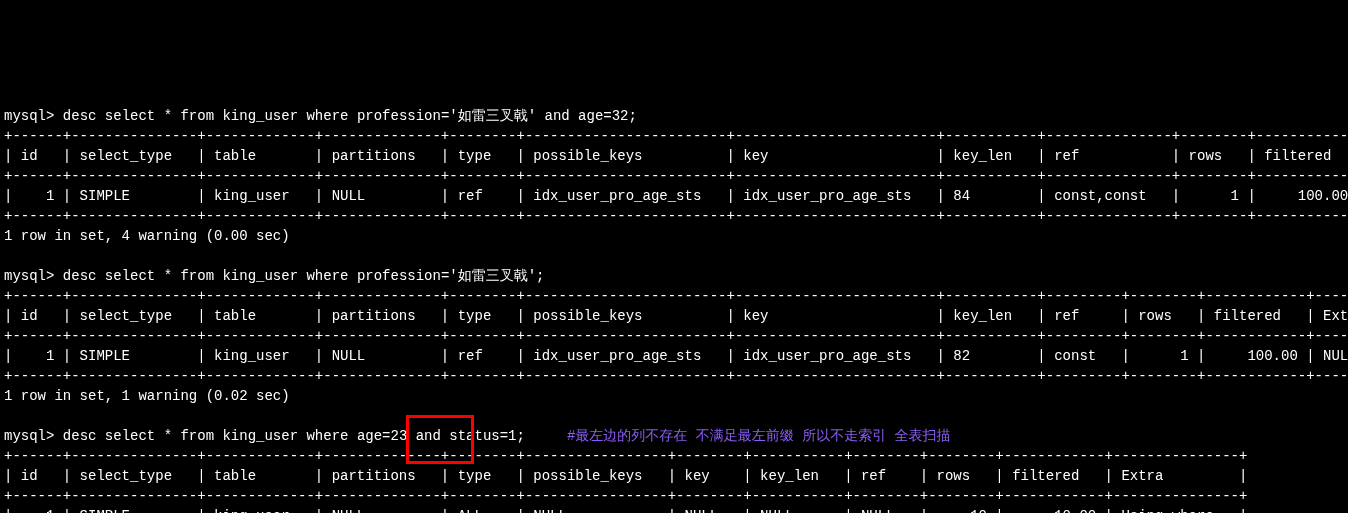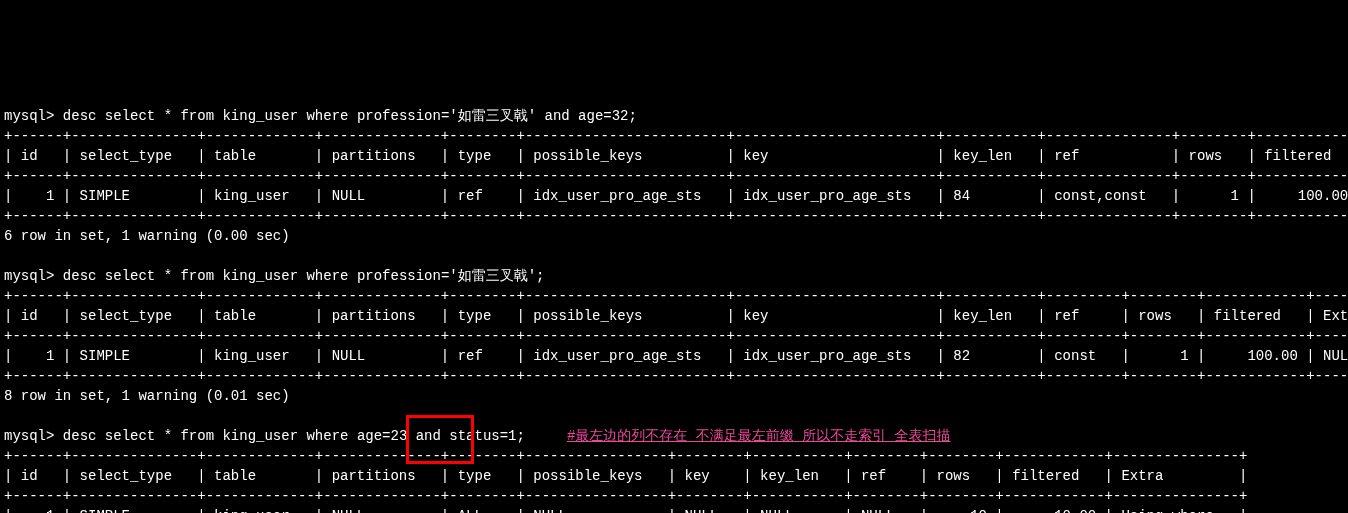--- a/index.html
+++ b/index.html
@@ -12,49 +12,48 @@
     line-height: 20px;
     white-space: pre;
     overflow: hidden;
     width: 1348px;
     height: 513px;
   }
   .term {
     padding: 6px 4px;
   }
   .annotation {
-    color: #ec4899;
-    text-decoration: underline;
+    color: #8b5cf6;
   }
   .highlight-box {
     position: absolute;
     border: 3px solid #ff0000;
     pointer-events: none;
   }
 </style>
 </head>
 <body>
 
 
 
 <div class="term" id="term"><span>mysql&gt;</span> <span>desc select * from king_user where profession='如雷三叉戟' and age=32;</span>
 <span>+------+---------------+-------------+--------------+--------+------------------------+------------------------+-----------+---------------+--------+------------+---------+</span>
 <span>| id   | select_type   | table       | partitions   | type   | possible_keys          | key                    | key_len   | ref           | rows   | filtered   | Extra   |</span>
 <span>+------+---------------+-------------+--------------+--------+------------------------+------------------------+-----------+---------------+--------+------------+---------+</span>
 <span>|    1 | SIMPLE        | king_user   | NULL         | ref    | idx_user_pro_age_sts   | idx_user_pro_age_sts   | 84        | const,const   |      1 |     100.00 | NULL    |</span>
 <span>+------+---------------+-------------+--------------+--------+------------------------+------------------------+-----------+---------------+--------+------------+---------+</span>
-<span>6 row in set, 1 warning (0.00 sec)</span>
+<span>1 row in set, 4 warning (0.00 sec)</span>
 
 <span>mysql&gt;</span> <span>desc select * from king_user where profession='如雷三叉戟';</span>
 <span>+------+---------------+-------------+--------------+--------+------------------------+------------------------+-----------+---------+--------+------------+---------+</span>
 <span>| id   | select_type   | table       | partitions   | type   | possible_keys          | key                    | key_len   | ref     | rows   | filtered   | Extra   |</span>
 <span>+------+---------------+-------------+--------------+--------+------------------------+------------------------+-----------+---------+--------+------------+---------+</span>
 <span>|    1 | SIMPLE        | king_user   | NULL         | ref    | idx_user_pro_age_sts   | idx_user_pro_age_sts   | 82        | const   |      1 |     100.00 | NULL    |</span>
 <span>+------+---------------+-------------+--------------+--------+------------------------+------------------------+-----------+---------+--------+------------+---------+</span>
-<span>8 row in set, 1 warning (0.01 sec)</span>
+<span>1 row in set, 1 warning (0.02 sec)</span>
 
 <span>mysql&gt;</span> <span>desc select * from king_user where age=23 and status=1;</span>     <span class="annotation">#最左边的列不存在 不满足最左前缀 所以不走索引 全表扫描</span>
 <span>+------+---------------+-------------+--------------+--------+-----------------+--------+-----------+--------+--------+------------+---------------+</span>
 <span>| id   | select_type   | table       | partitions   | type   | possible_keys   | key    | key_len   | ref    | rows   | filtered   | Extra         |</span>
 <span>+------+---------------+-------------+--------------+--------+-----------------+--------+-----------+--------+--------+------------+---------------+</span>
 <span>|    1 | SIMPLE        | king_user   | NULL         | ALL    | NULL            | NULL   | NULL      | NULL   |     10 |      10.00 | Using where   |</span>
 
 
 
  </div>

